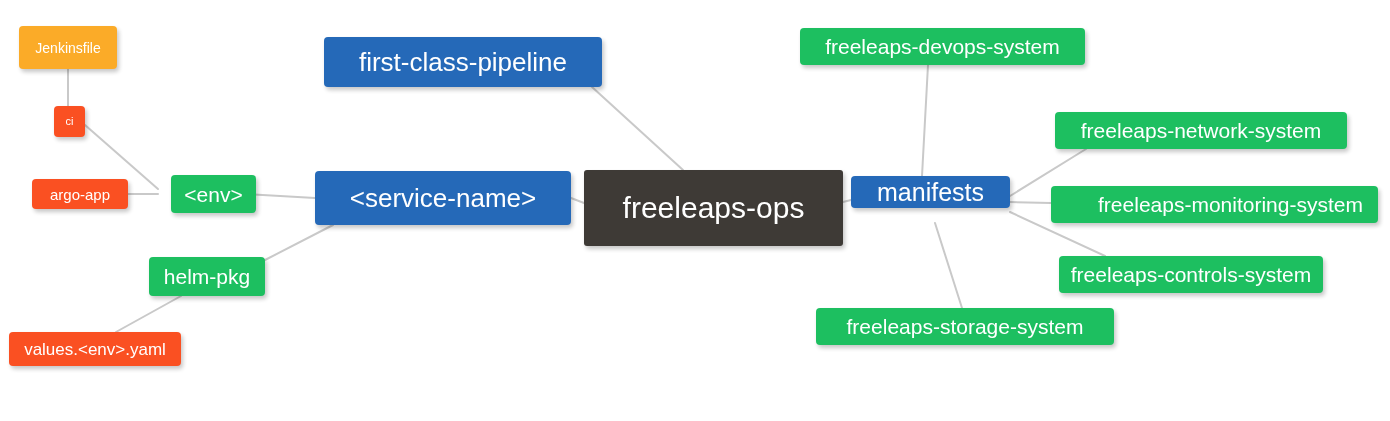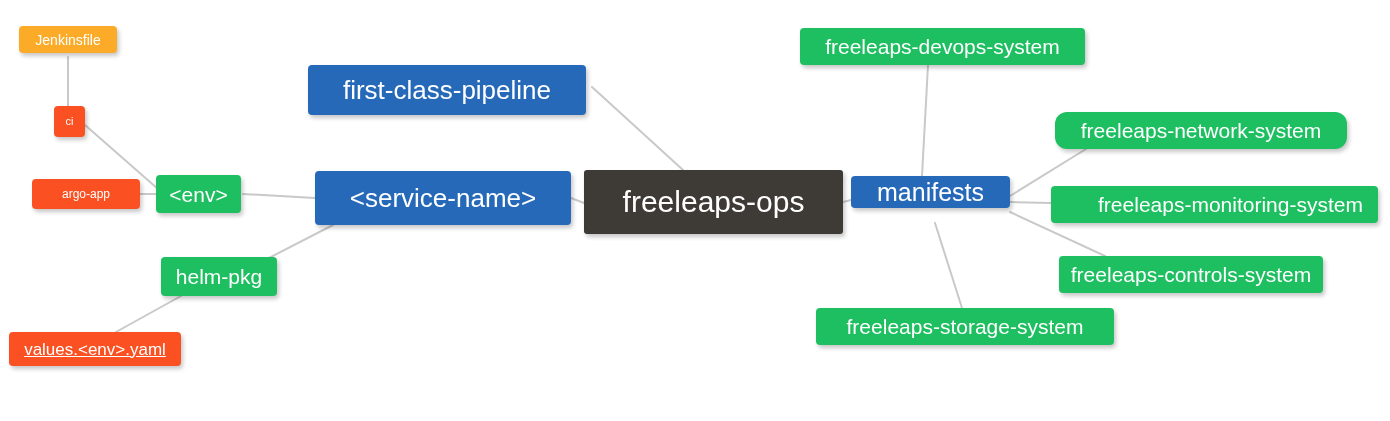--- a/index.html
+++ b/index.html
@@ -65,29 +65,29 @@
       <path d="M 158 194 L 124 194" stroke="#c9c9c9" stroke-width="2" fill="none" stroke-linecap="round"></path>
       <path d="M 68 106 L 68 57" stroke="#c9c9c9" stroke-width="2" fill="none" stroke-linecap="round"></path>
       <path d="M 181 296 L 116 332" stroke="#c9c9c9" stroke-width="2" fill="none" stroke-linecap="round"></path>
       <path d="M 922 176 L 928 65" stroke="#c9c9c9" stroke-width="2" fill="none" stroke-linecap="round"></path>
       <path d="M 1010 196 L 1086 149" stroke="#c9c9c9" stroke-width="2" fill="none" stroke-linecap="round"></path>
       <path d="M 1010 202 L 1051 203" stroke="#c9c9c9" stroke-width="2" fill="none" stroke-linecap="round"></path>
       <path d="M 1010 212 L 1105 256" stroke="#c9c9c9" stroke-width="2" fill="none" stroke-linecap="round"></path>
       <path d="M 935 223 L 962 308" stroke="#c9c9c9" stroke-width="2" fill="none" stroke-linecap="round"></path>
     </svg>
   <div id="node-layer">
-      <div class="node root" style="left: 584px; top: 170px; width: 259px; height: 64px; font-size: 30px;">freeleaps-ops</div>
+      <div class="node root" style="left: 584px; top: 170px; width: 259px; height: 76px; font-size: 30px;">freeleaps-ops</div>
       <div class="node blue" style="left: 315px; top: 171px; width: 256px; height: 54px; font-size: 26px;">&lt;service-name&gt;</div>
-      <div class="node blue" style="left: 308px; top: 37px; width: 278px; height: 50px; font-size: 26px; margin-top: 28px;">first-class-pipeline</div>
+      <div class="node blue" style="left: 324px; top: 37px; width: 278px; height: 50px; font-size: 26px;">first-class-pipeline</div>
       <div class="node blue" style="left: 851px; top: 176px; width: 159px; height: 32px; font-size: 25px;">manifests</div>
-      <div class="node green" style="left: 156px; top: 175px; width: 85px; height: 38px; font-size: 21px;">&lt;env&gt;</div>
-      <div class="node green" style="left: 149px; top: 257px; width: 116px; height: 39px; font-size: 21px; margin-left: 12px;">helm-pkg</div>
+      <div class="node green" style="left: 171px; top: 175px; width: 85px; height: 38px; font-size: 21px;">&lt;env&gt;</div>
+      <div class="node green" style="left: 149px; top: 257px; width: 116px; height: 39px; font-size: 21px;">helm-pkg</div>
       <div class="node red" style="left: 54px; top: 106px; width: 31px; height: 31px; font-size: 11px;">ci</div>
-      <div class="node red" style="left: 32px; top: 179px; width: 108px; height: 30px; font-size: 12px;">argo-app</div>
-      <div class="node orange" style="left: 19px; top: 26px; width: 98px; height: 27px; font-size: 14px;">Jenkinsfile</div>
-      <div class="node red" style="left: 9px; top: 332px; width: 172px; height: 34px; font-size: 17px; text-decoration: underline;">values.&lt;env&gt;.yaml</div>
+      <div class="node red" style="left: 32px; top: 179px; width: 96px; height: 30px; font-size: 15px;">argo-app</div>
+      <div class="node orange" style="left: 19px; top: 26px; width: 98px; height: 43px; font-size: 14px;">Jenkinsfile</div>
+      <div class="node red" style="left: 9px; top: 332px; width: 172px; height: 34px; font-size: 17px;">values.&lt;env&gt;.yaml</div>
       <div class="node green" style="left: 800px; top: 28px; width: 285px; height: 37px; font-size: 21px;">freeleaps-devops-system</div>
-      <div class="node green" style="left: 1055px; top: 112px; width: 292px; height: 37px; font-size: 21px; border-radius: 12px;">freeleaps-network-system</div>
+      <div class="node green" style="left: 1055px; top: 112px; width: 292px; height: 37px; font-size: 21px;">freeleaps-network-system</div>
       <div class="node green" style="left: 1051px; top: 186px; width: 327px; height: 37px; font-size: 21px; padding-left: 32px;">freeleaps-monitoring-system</div>
       <div class="node green" style="left: 1059px; top: 256px; width: 264px; height: 37px; font-size: 21px;">freeleaps-controls-system</div>
       <div class="node green" style="left: 816px; top: 308px; width: 298px; height: 37px; font-size: 21px;">freeleaps-storage-system</div>
     </div>
 </div>
 
 </body></html>

